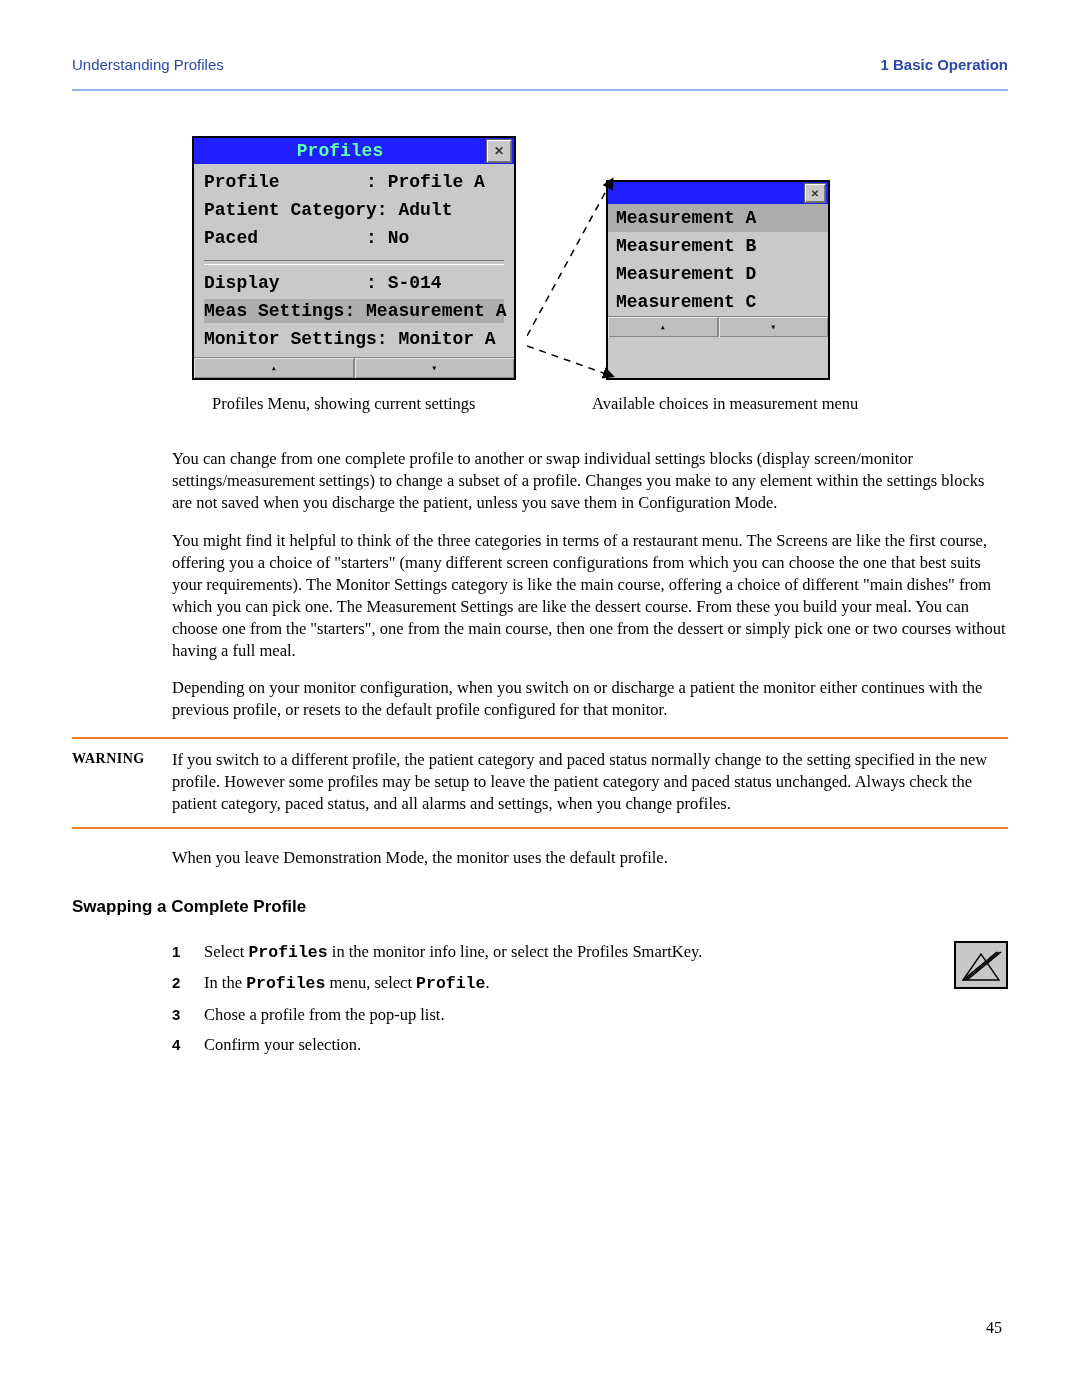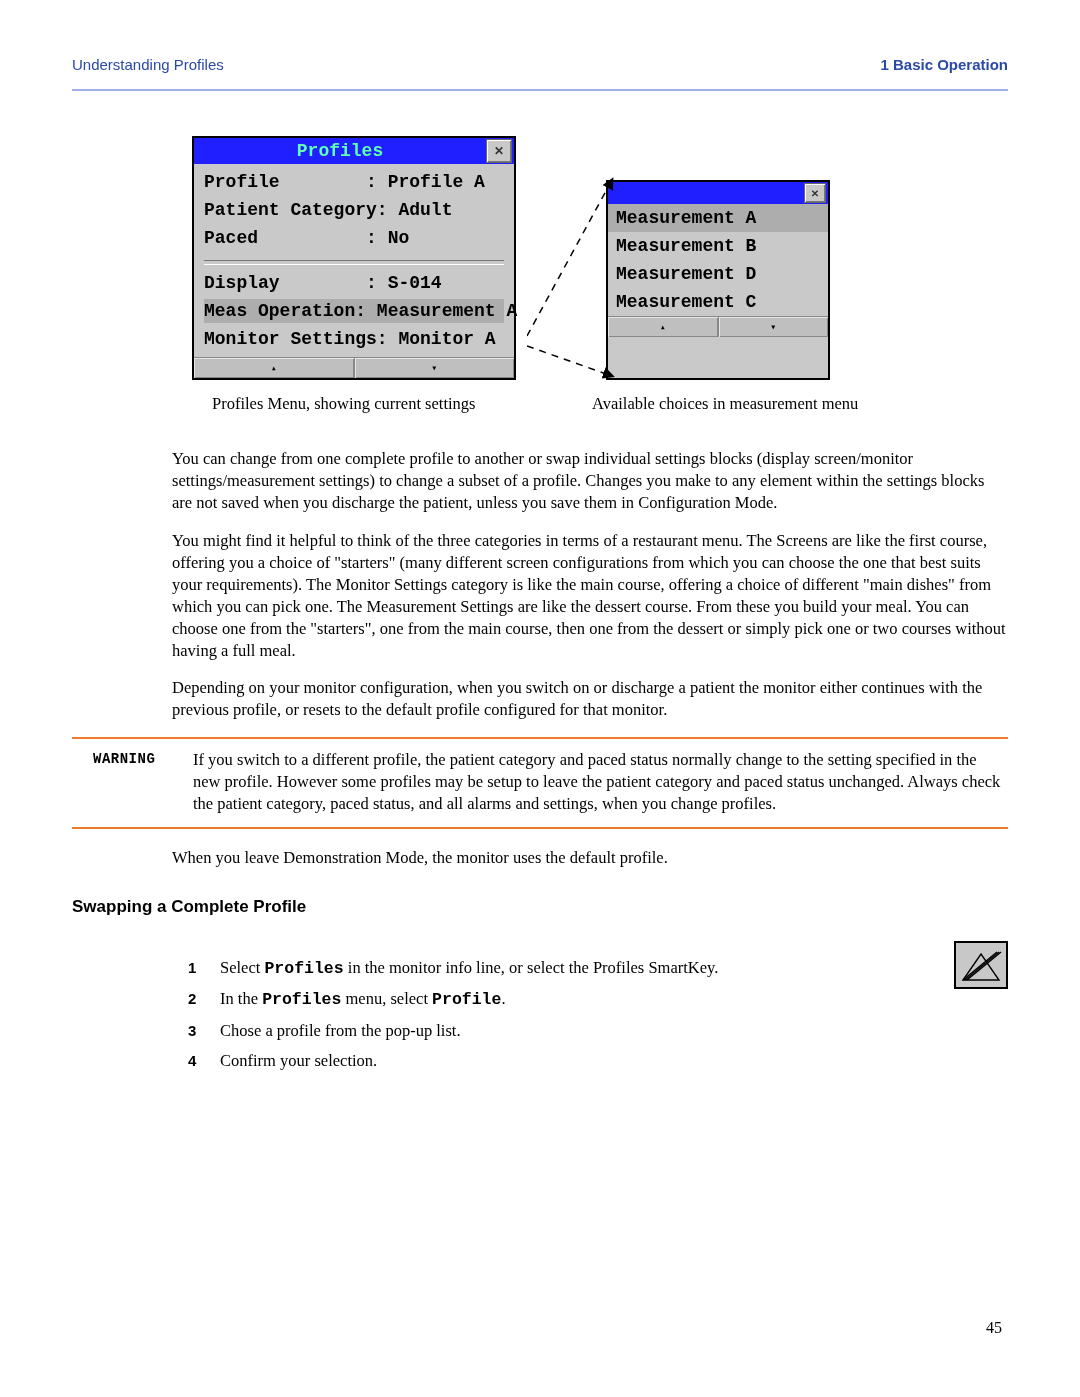--- a/index.html
+++ b/index.html
@@ -129,45 +129,44 @@
     border-top: 2.5px solid #ef7c2d;
     margin: 12px 0 10px 0;
   }
   .warning-block {
     display: flex;
     margin: 0;
   }
   .warning-label {
     width: 100px;
     min-width: 100px;
-    font-family: Liberation Mono, monospace;
+    font-family: Liberation Serif, serif;
     font-weight: bold;
     font-size: 14px;
     letter-spacing: 0.5px;
     padding-top: 2px;
-    margin-left: 21px;
   }
   .warning-text {
     line-height: 1.33;
     font-size: 16.5px;
   }
   .h2 {
     font-family: Arial, Helvetica, sans-serif;
     font-weight: bold;
     font-size: 17px;
     margin: 28px 0 24px 0;
   }
   .steps {
     margin: 0 0 0 100px;
     display: flex;
   }
   .step-list {
     list-style: none;
     padding: 0;
-    margin: 16px;
+    margin: 0;
     font-size: 16.5px;
     counter-reset: step;
     width: 700px;
   }
   .step-list li {
     counter-increment: step;
     position: relative;
     padding-left: 32px;
     margin-bottom: 8px;
     line-height: 1.35;
@@ -221,21 +220,21 @@
         <div class="row">Profile        : Profile A</div>
         <div style="height:4px"></div>
         <div class="row">Patient Category: Adult</div>
         <div style="height:4px"></div>
         <div class="row">Paced          : No</div>
       </div>
       <div class="linebar"></div>
       <div class="body" style="padding-top:0;">
         <div class="row">Display        : S-014</div>
         <div style="height:4px"></div>
-        <div class="row sel">Meas Operation: Measurement A</div>
+        <div class="row sel">Meas Settings: Measurement A</div>
         <div style="height:4px"></div>
         <div class="row">Monitor Settings: Monitor A</div>
       </div>
       <div class="win-footer">
         <div class="pagebtn">▴</div>
         <div class="pagebtn">▾</div>
       </div>
     </div>
 
     <div class="win win-meas" style="margin-top:44px;">

